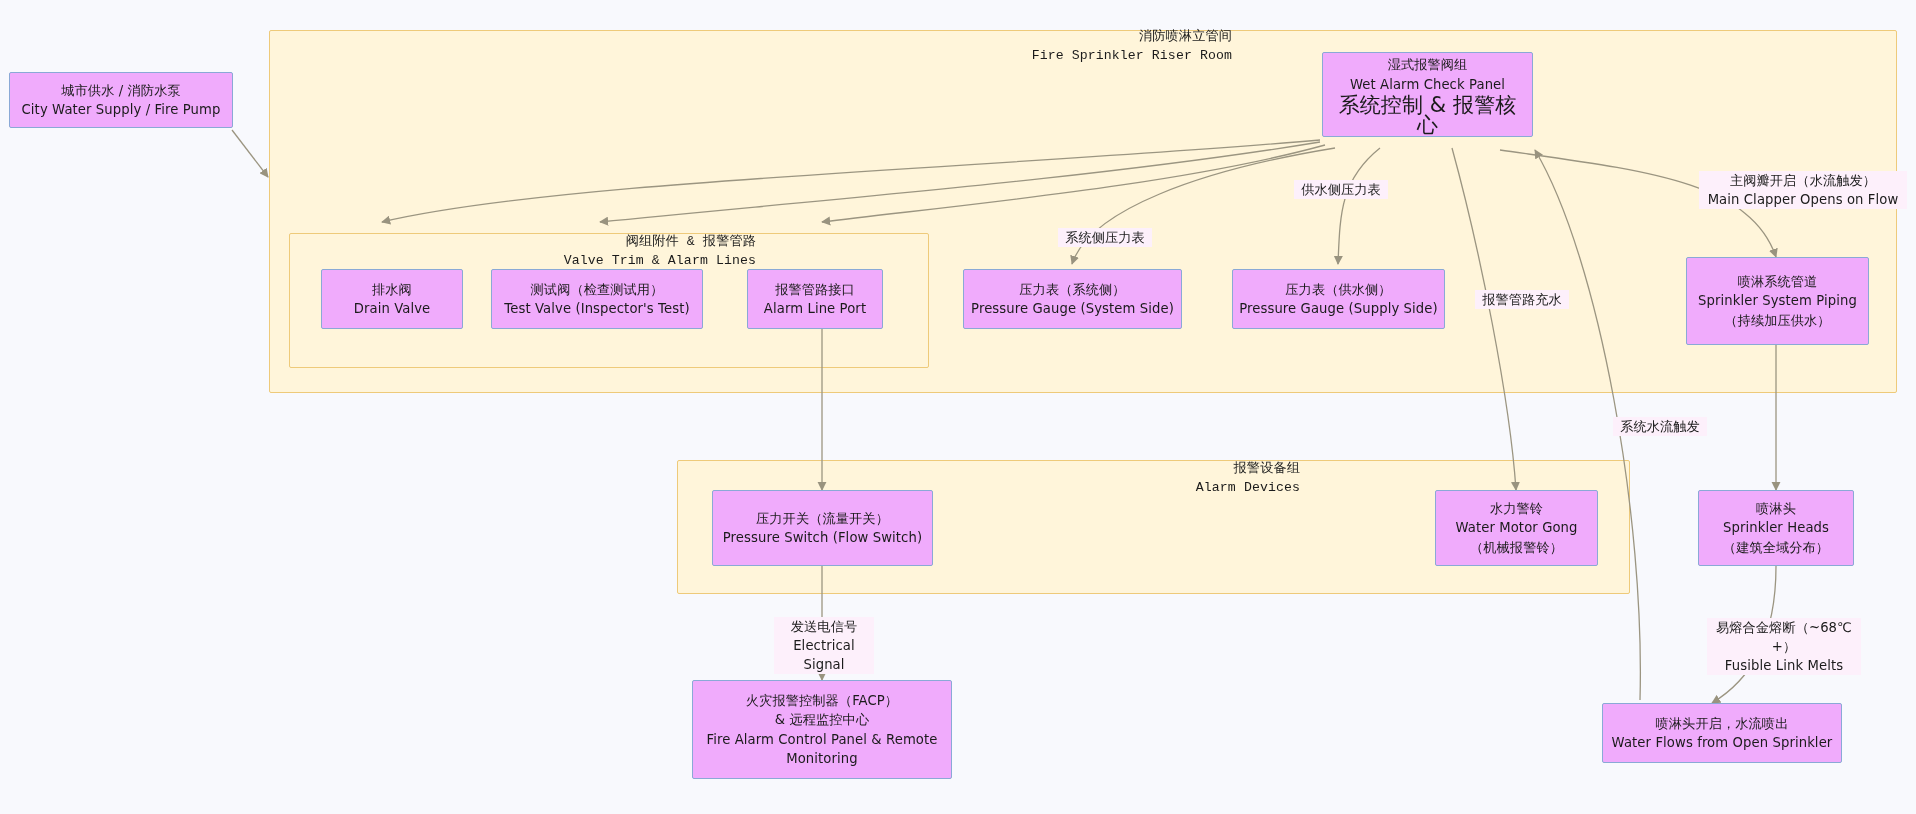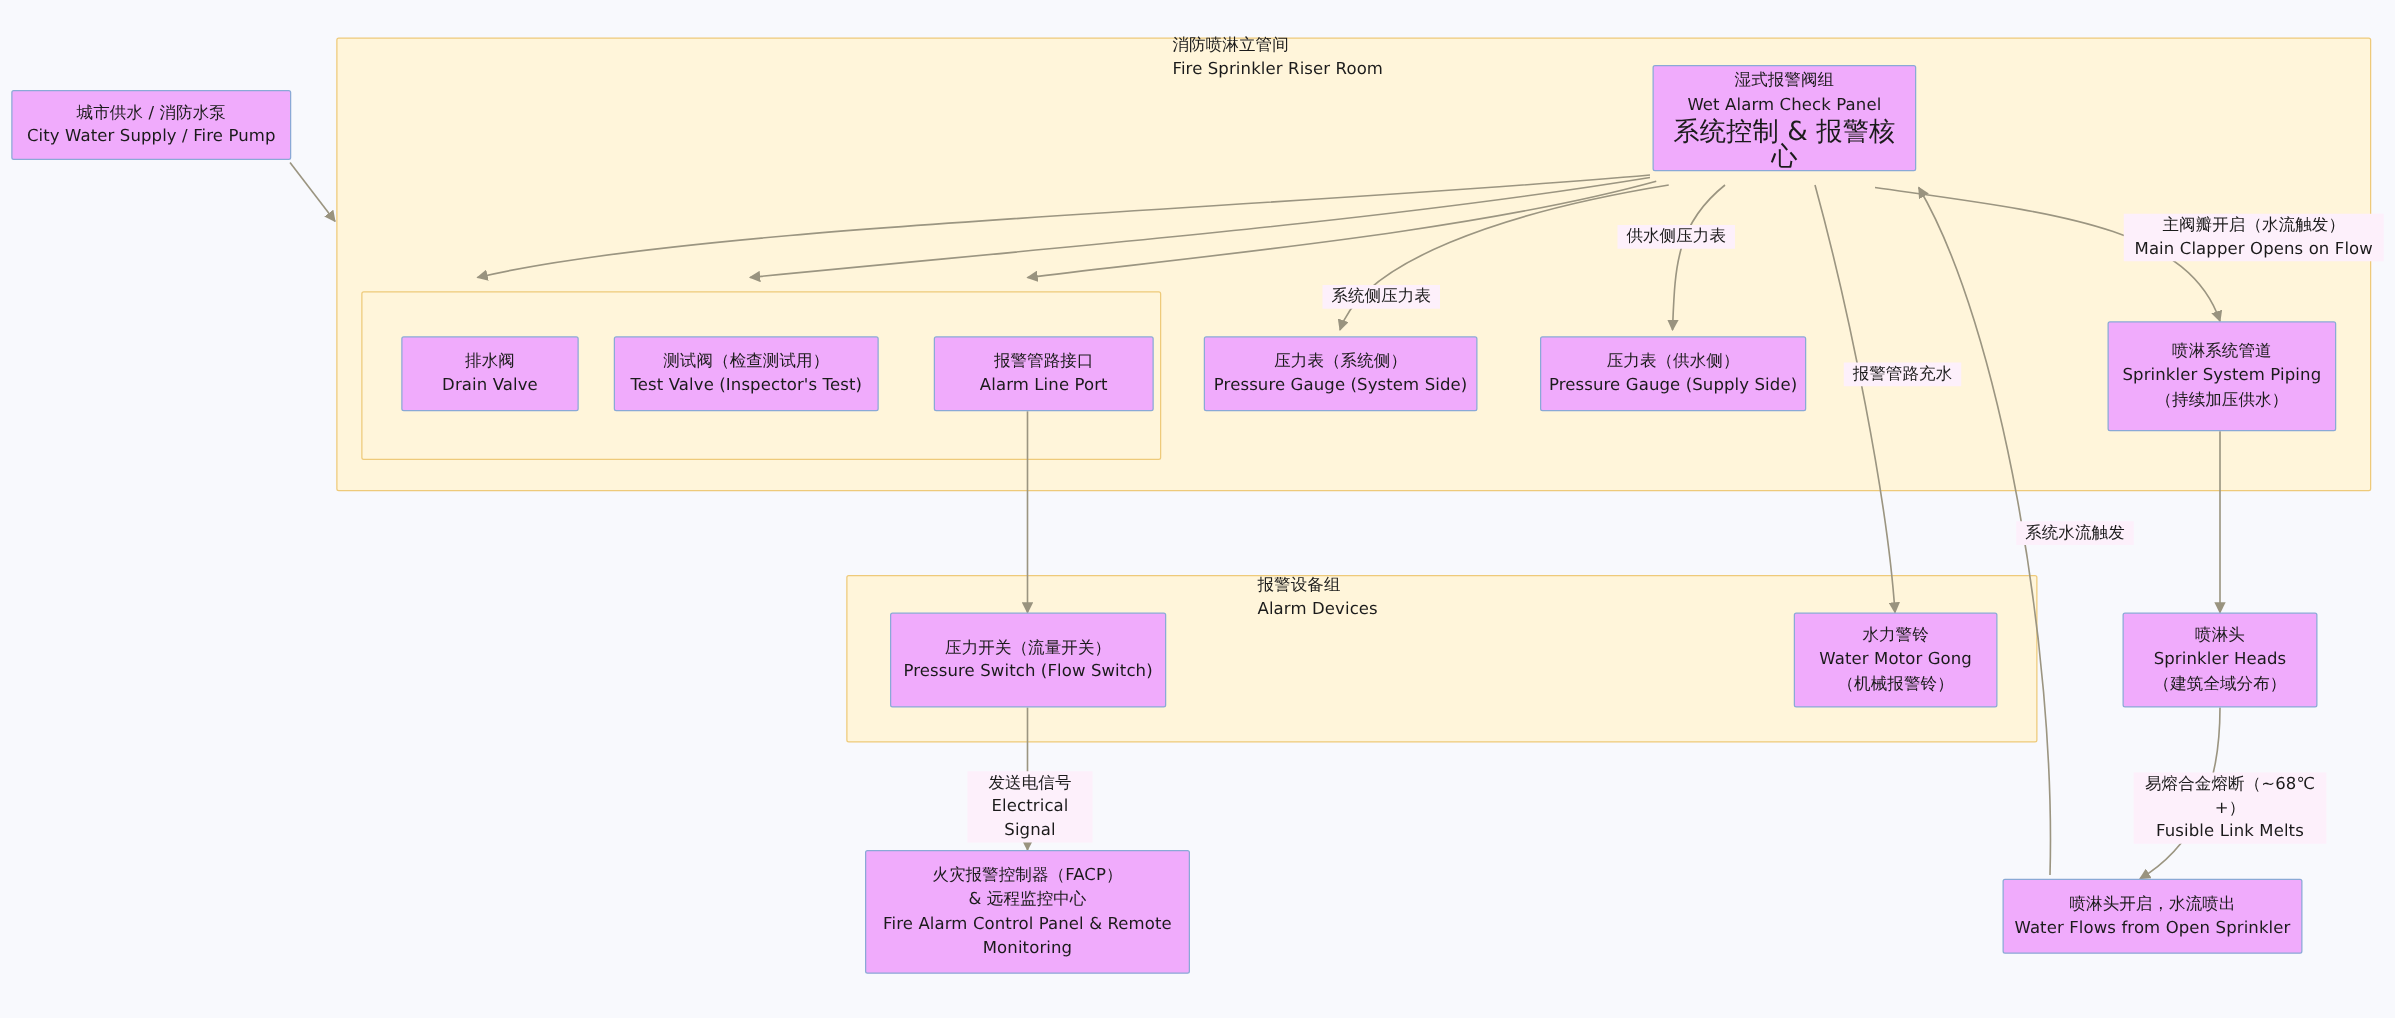--- a/index.html
+++ b/index.html
@@ -24,26 +24,27 @@
   }
   .cluster {
     position: absolute;
     background: #fff5da;
     border: 1.3px solid #eeca7a;
     border-radius: 2px;
     box-sizing: border-box;
   }
   .cluster-label {
     position: absolute;
-    text-align: left;
+    text-align: right;
     color: #1b1b1b;
     font-size: 13.2px;
     line-height: 18.5px;
     white-space: pre-line;
     letter-spacing: 0.1px;
+    font-family: Liberation Mono, monospace;
   }
   .node {
     position: absolute;
     background: #f0abfc;
     border: 1.1px solid #8aa9d6;
     border-radius: 2px;
     box-sizing: border-box;
     display: flex;
     align-items: center;
     justify-content: center;
@@ -74,20 +75,22 @@
 </head>
 <body>
 
 <div id="canvas">
 
   <div class="cluster" style="left:269px; top:30px; width:1628px; height:363px;"></div>
   <div class="cluster-label" style="left:938px; top:28px; width:294px;">消防喷淋立管间
 Fire Sprinkler Riser Room</div>
 
   <div class="cluster" style="left:289px; top:233px; width:640px; height:135px;"></div>
+  <div class="cluster-label" style="left:462px; top:233px; width:294px;">阀组附件 &amp; 报警管路
+Valve Trim &amp; Alarm Lines</div>
 
   <div class="cluster" style="left:677px; top:460px; width:953px; height:134px;"></div>
   <div class="cluster-label" style="left:1006px; top:460px; width:294px;">报警设备组
 Alarm Devices</div>
 
   <svg id="edges" viewBox="0 0 1916 814" xmlns="http://www.w3.org/2000/svg">
     <defs>
       <marker id="ah" viewBox="0 0 10 10" refX="9" refY="5" markerWidth="7" markerHeight="7" orient="auto-start-reverse">
         <path d="M 0 0 L 10 5 L 0 10 z" fill="#99937f"></path>
       </marker>
@@ -130,21 +133,21 @@
     <span>Wet Alarm Check Panel</span>
     <span class="strong">系统控制 &amp; 报警核心</span>
   </div>
 
   <div class="node" style="left:321px; top:269px; width:142px; height:60px;">排水阀
 Drain Valve</div>
 
   <div class="node" style="left:491px; top:269px; width:212px; height:60px;">测试阀（检查测试用）
 Test Valve (Inspector's Test)</div>
 
-  <div class="node" style="left:747px; top:269px; width:176px; height:60px;">报警管路接口
+  <div class="node" style="left:747px; top:269px; width:136px; height:60px;">报警管路接口
 Alarm Line Port</div>
 
   <div class="node" style="left:963px; top:269px; width:219px; height:60px;">压力表（系统侧）
 Pressure Gauge (System Side)</div>
 
   <div class="node" style="left:1232px; top:269px; width:213px; height:60px;">压力表（供水侧）
 Pressure Gauge (Supply Side)</div>
 
   <div class="node" style="left:1686px; top:257px; width:183px; height:88px;">喷淋系统管道
 Sprinkler System Piping

